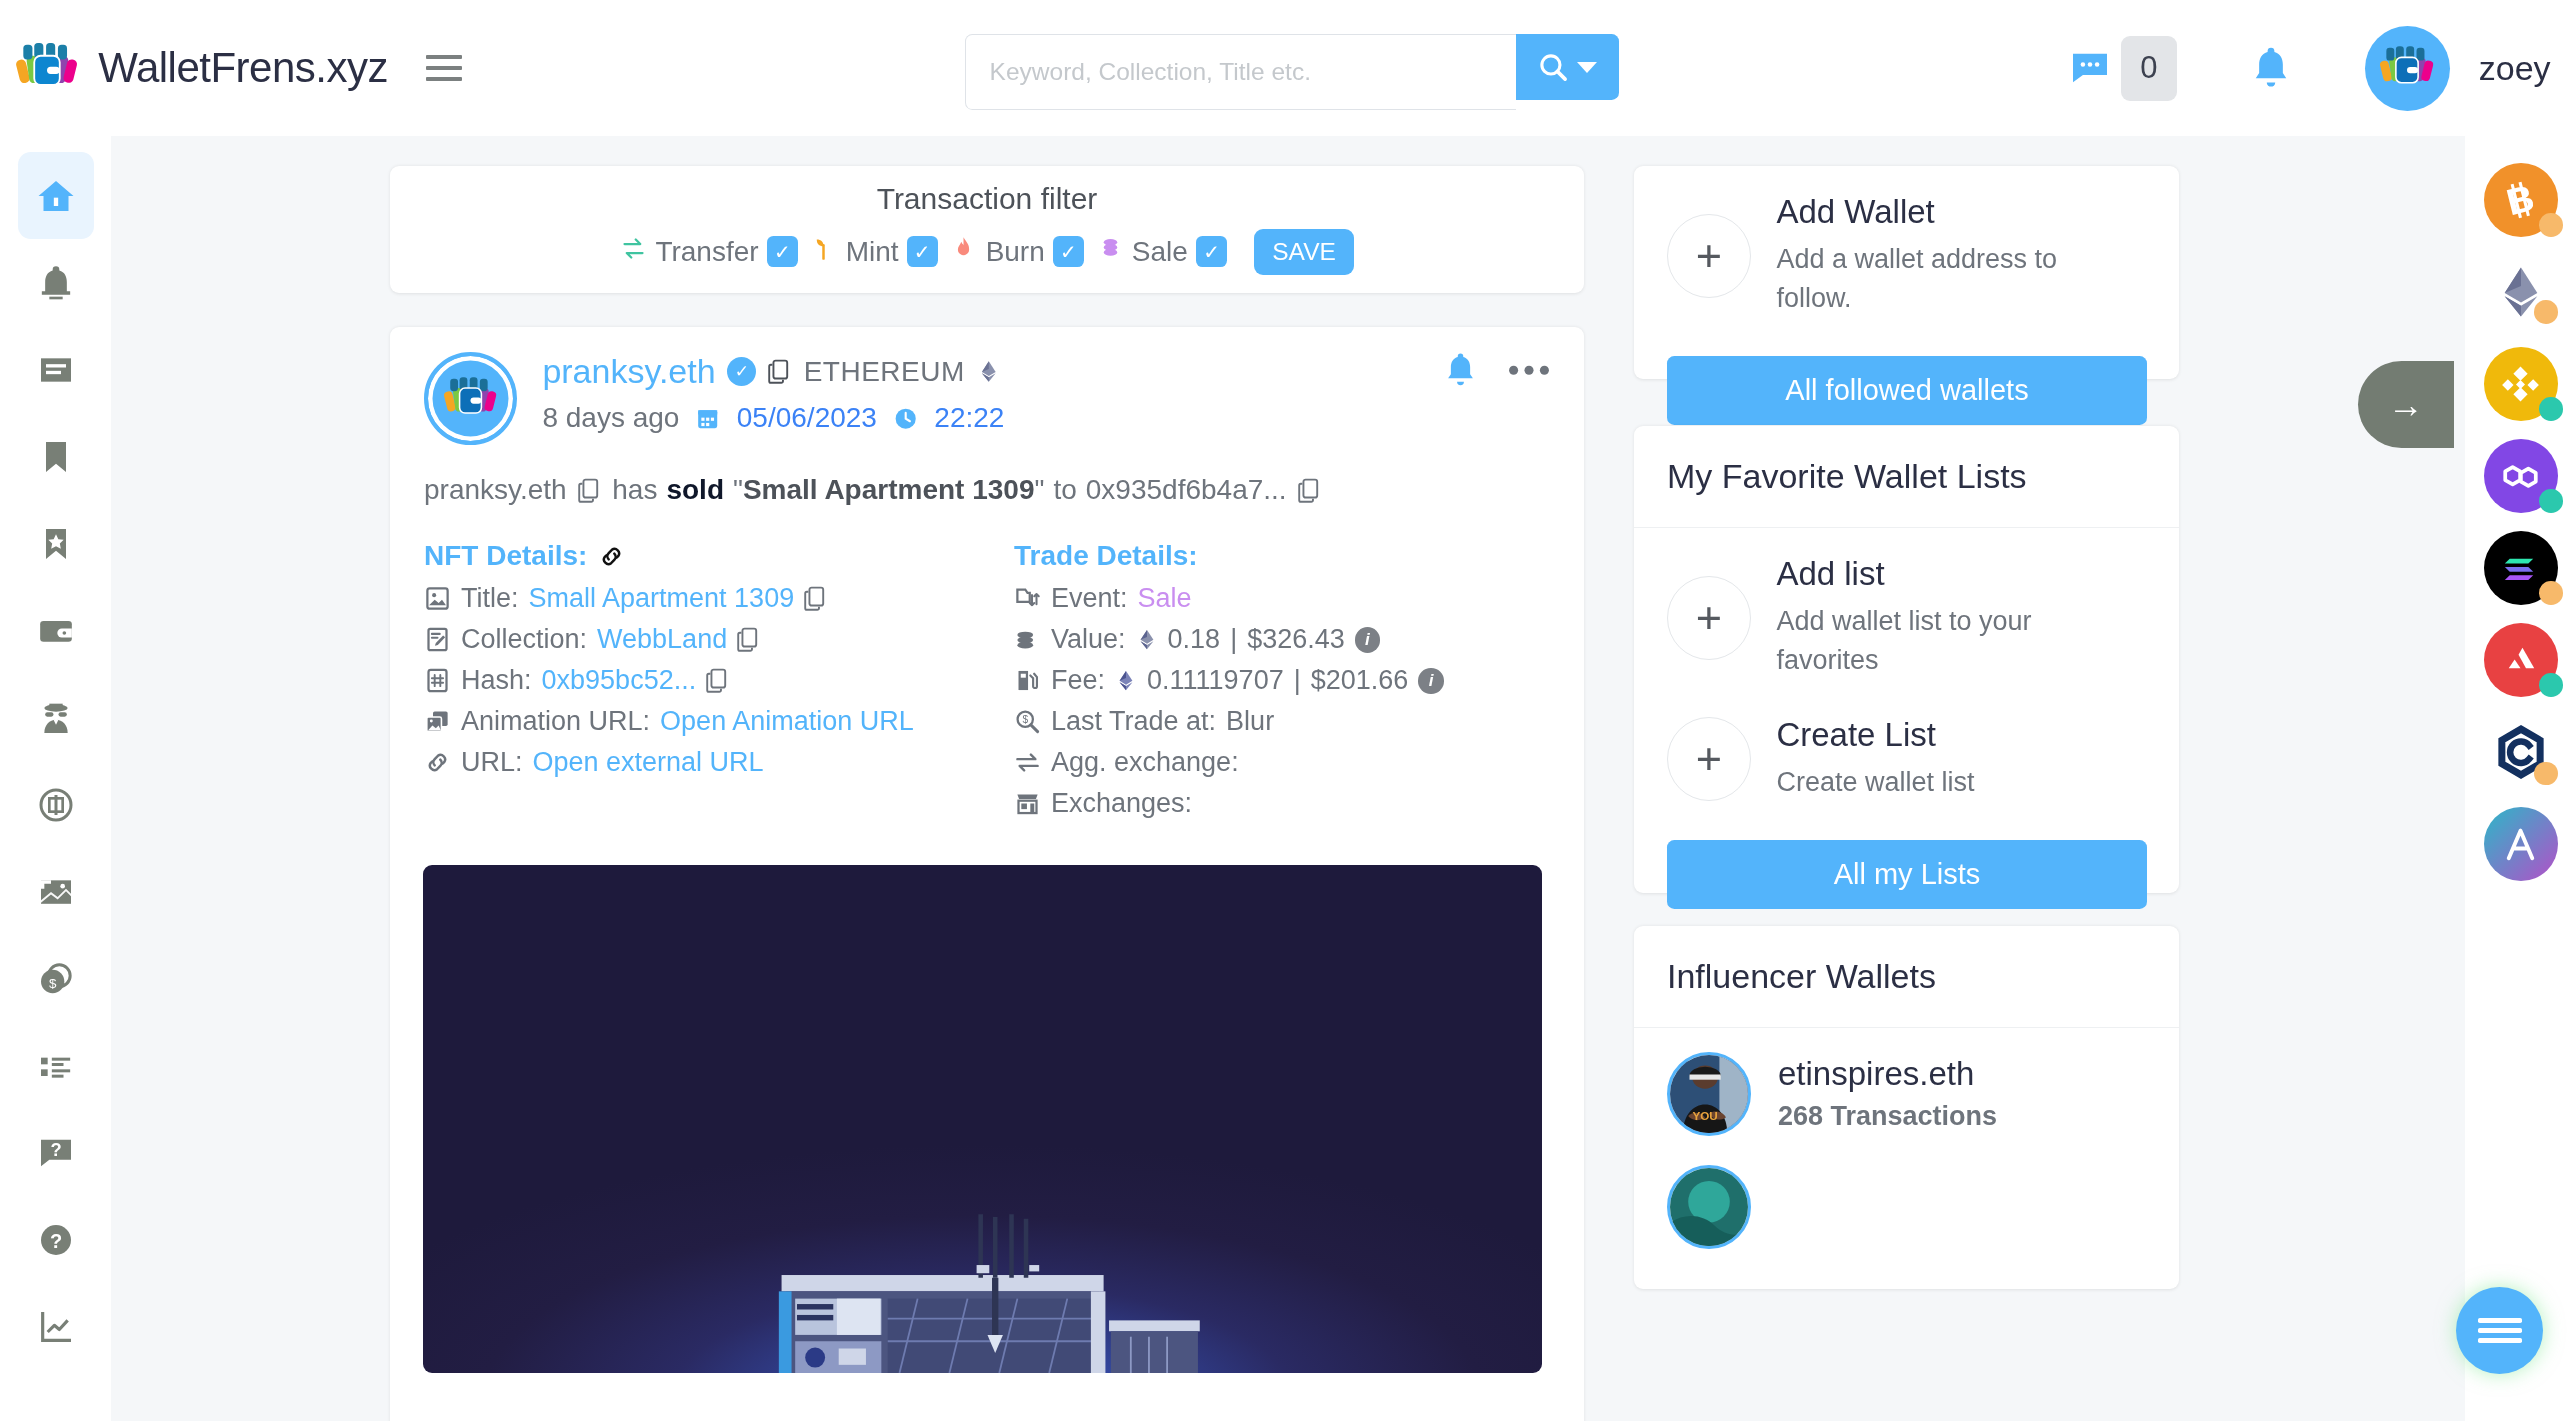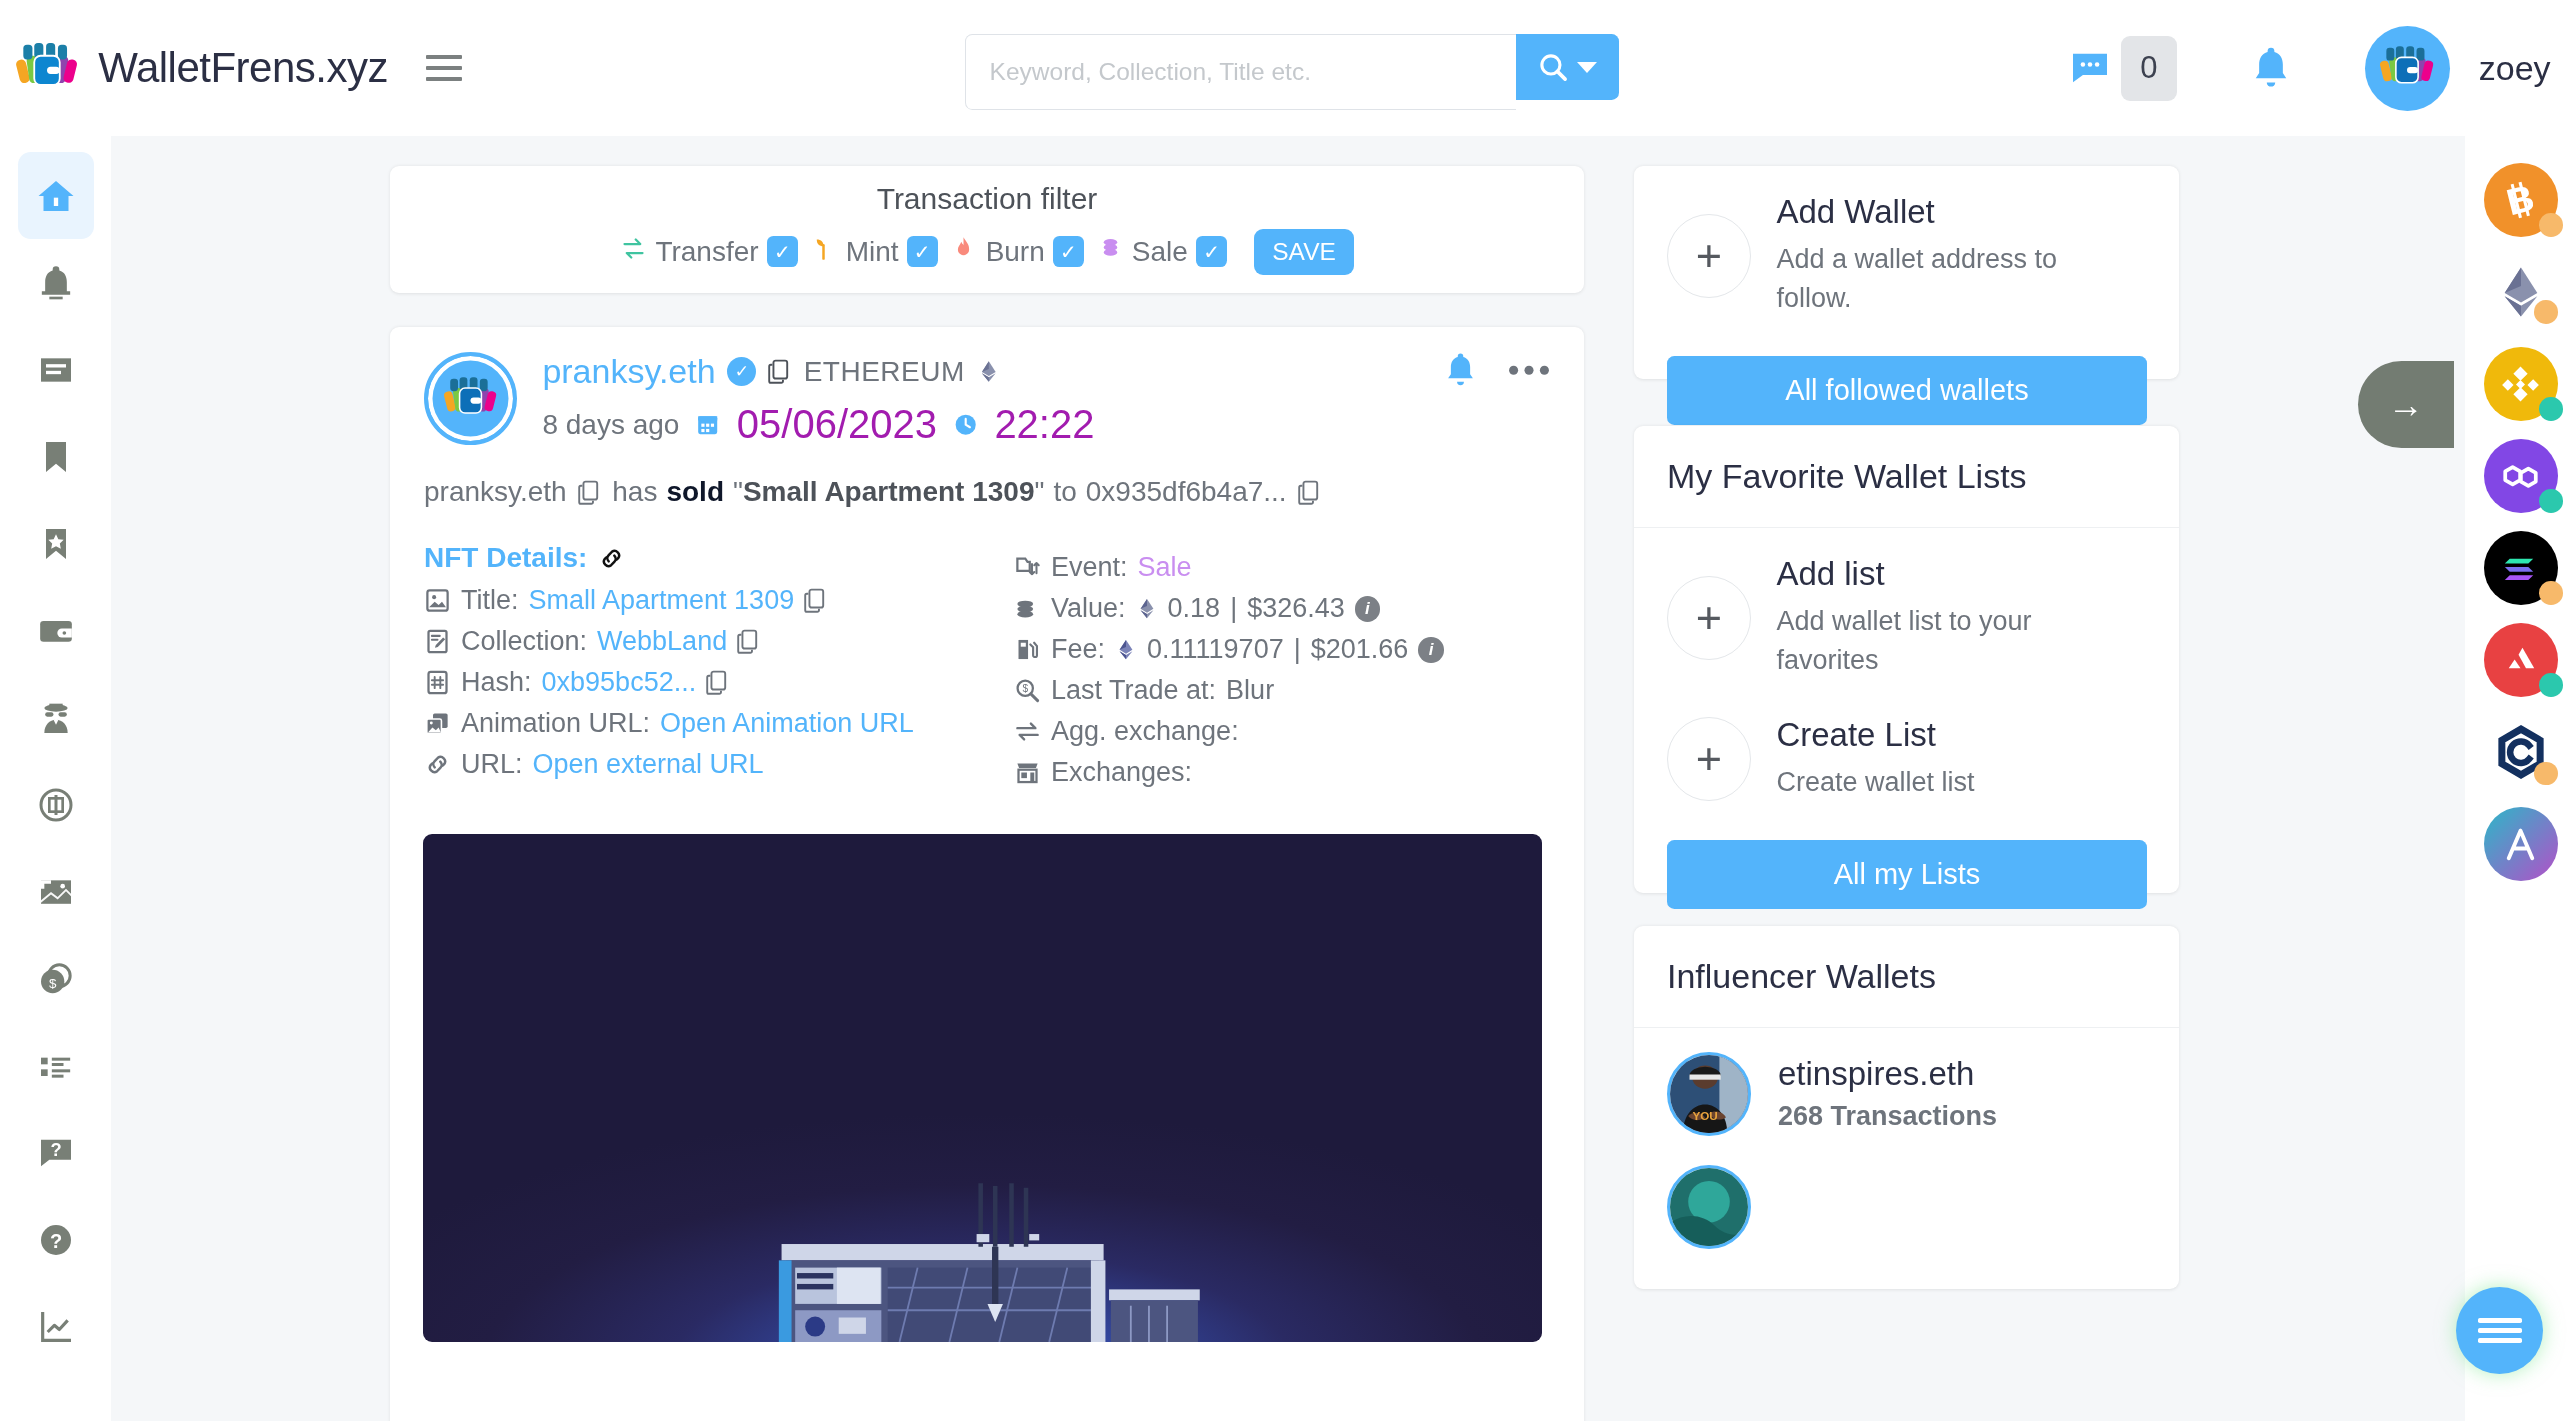--- a/index.html
+++ b/index.html
@@ -164,21 +164,21 @@
   .tx-line1 { display: flex; align-items: center; gap: 11.8px; }
   .tx-name { font-size: 34px; color: #53b4fb; cursor: pointer; }
   .verified {
     width: 29px; height: 29px; border-radius: 50%; background: #53b4fb;
     display: flex; align-items: center; justify-content: center;
     color: #fff; font-size: 17px;
   }
   .chain-label { font-size: 28px; color: #6e747c; letter-spacing: 0.5px; }
   .tx-line2 { display: flex; align-items: center; gap: 16px; margin-top: 11px; }
   .tx-ago { font-size: 28px; color: #6e747c; }
-  .tx-date, .tx-time { font-size: 40px; color: #a21caf; }
+  .tx-date, .tx-time { font-size: 28px; color: #3b82f6; }
   .tx-actions { margin-left: auto; display: flex; align-items: center; gap: 31px; }
 
   .tx-sentence { margin-top: 29px; font-size: 28px; color: #6e747c;
     display: flex; align-items: center; flex-wrap: wrap; gap: 0; }
   .tx-sentence .sold { color: #0f172a; font-weight: bold; margin: 0 9px; }
   .tx-sentence b { color: #4d5259; }
 
   .details { display: flex; margin-top: 34px; }
   .detail-col { width: 50%; }
   .detail-col.right { padding-left: 27px; }
@@ -679,20 +679,23 @@
           <svg class="icon-g" viewBox="0 0 24 24">
             <path d="M9.5 14.5a4 4 0 0 1 0-5.6l2.8-2.8a4 4 0 0 1 5.6 5.6l-1.4 1.4" fill="none" stroke="#6e747c" stroke-width="2.2" stroke-linecap="round"></path>
             <path d="M14.5 9.5a4 4 0 0 1 0 5.6l-2.8 2.8a4 4 0 0 1-5.6-5.6l1.4-1.4" fill="none" stroke="#6e747c" stroke-width="2.2" stroke-linecap="round"></path>
           </svg>
           <span>URL:</span>
           <span class="dlink">Open external URL</span>
         </div>
       </div>
 
       <div class="detail-col right">
+        <div class="detail-title">
+          <span>Trade Details:</span>
+        </div>
 
         <div class="drow">
           <svg class="icon-g" viewBox="0 0 24 24">
             <path d="M3 4h7l2 3h2v8H3z" fill="none" stroke="#6e747c" stroke-width="2"></path>
             <path d="M16 9v9M16 18l-2-2M16 18l2-2M20 17V8M20 8l-2 2M20 8l2 2" stroke="#6e747c" stroke-width="1.8" stroke-linecap="round"></path>
           </svg>
           <span>Event:</span>
           <span class="sale">Sale</span>
         </div>
 

